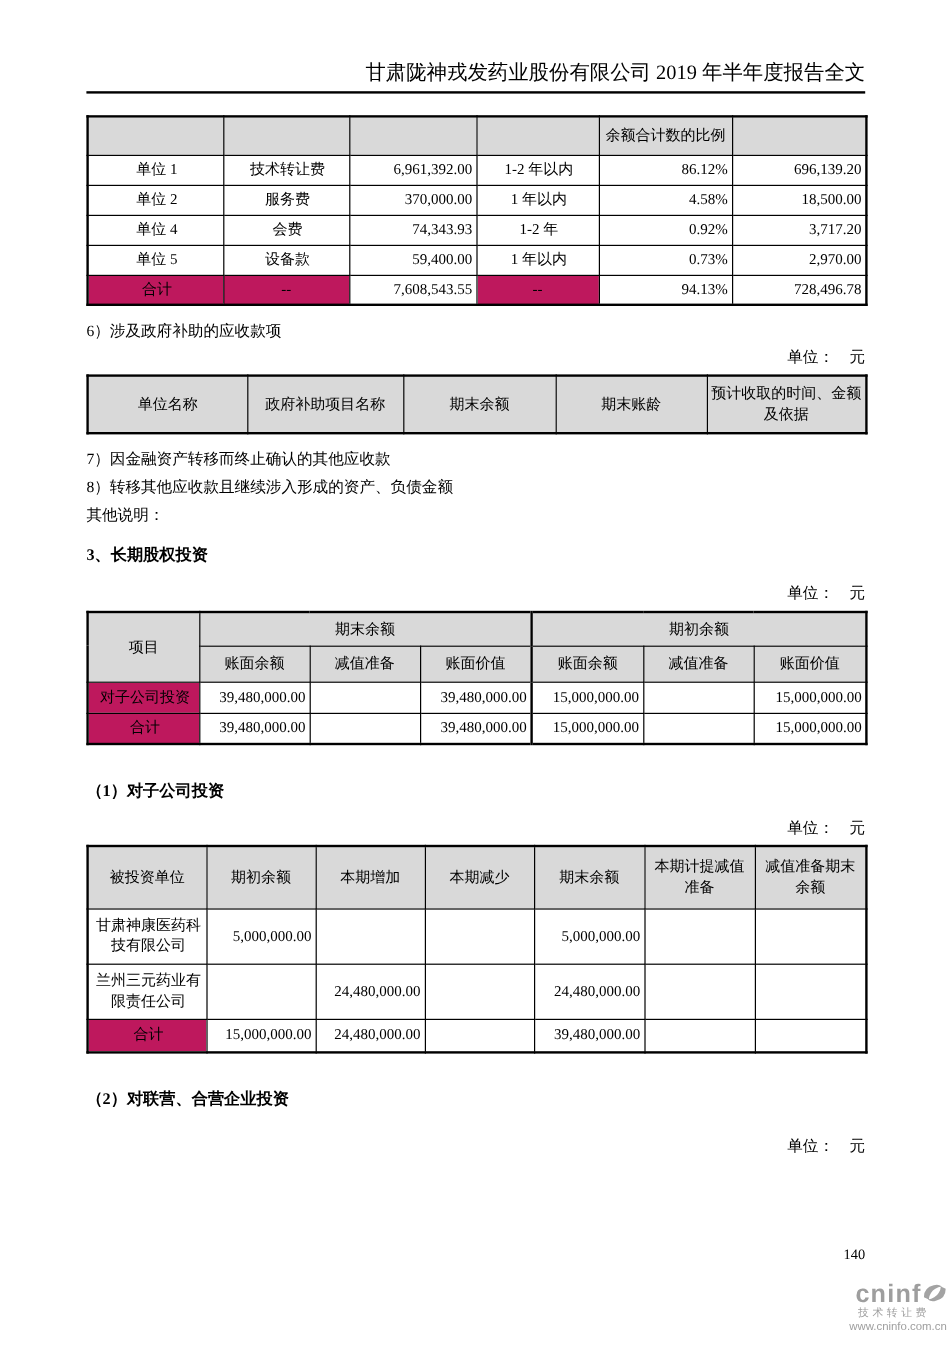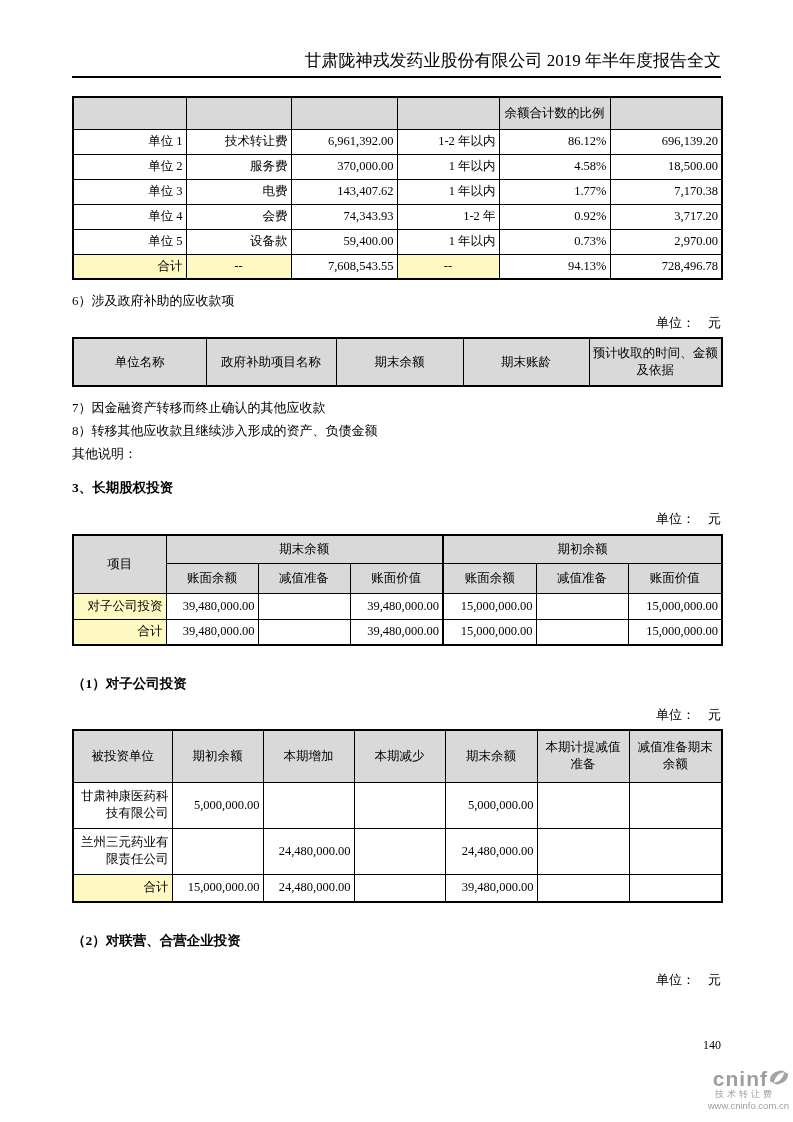--- a/index.html
+++ b/index.html
@@ -13,22 +13,22 @@
   .content { padding:52px 72px 0 72px; }
 
   .doc-header { text-align:right; padding-bottom:7px; border-bottom:2px solid #000; }
   .doc-title { font-size:17px; line-height:17px; }
 
   table { border-collapse:collapse; table-layout:fixed; width:649px;
           border:2px solid #000; font-size:12.5px; }
   th, td { border:1px solid #000; vertical-align:middle; line-height:17px;
            overflow:hidden; padding:2px 3px; }
   th { background:#d9d9d9; font-weight:normal; text-align:center; }
-  td.g { background:#fef9c3; }
-  .txt { text-align:right; padding-left:5px; }
+  td.g { background:#be185d; }
+  .txt { text-align:center; padding-left:5px; }
   .num { text-align:right; padding-right:3px; }
   .ctr { text-align:center; }
   .thickL { border-left:2px solid #000; }
 
   .h34{height:32px} .h25{height:25px} .h48{height:48px}
   .h28{height:28px} .h30{height:30px} .h26{height:26px}
   .h52{height:52px} .h46{height:46px}
 
   .para { line-height:17px; }
   .mt18{margin-top:18px} .mt12{margin-top:12px} .mt6{margin-top:6px}
@@ -85,28 +85,20 @@
           <td class="num">86.12%</td>
           <td class="num">696,139.20</td>
         </tr>
         <tr class="h25">
           <td class="txt">单位 2</td>
           <td class="txt">服务费</td>
           <td class="num">370,000.00</td>
           <td class="txt">1 年以内</td>
           <td class="num">4.58%</td>
           <td class="num">18,500.00</td>
-        </tr>
-        <tr class="h25">
-          <td class="txt">单位 3</td>
-          <td class="txt">电费</td>
-          <td class="num">143,407.62</td>
-          <td class="txt">1 年以内</td>
-          <td class="num">1.77%</td>
-          <td class="num">7,170.38</td>
         </tr>
         <tr class="h25">
           <td class="txt">单位 4</td>
           <td class="txt">会费</td>
           <td class="num">74,343.93</td>
           <td class="txt">1-2 年</td>
           <td class="num">0.92%</td>
           <td class="num">3,717.20</td>
         </tr>
         <tr class="h25">

